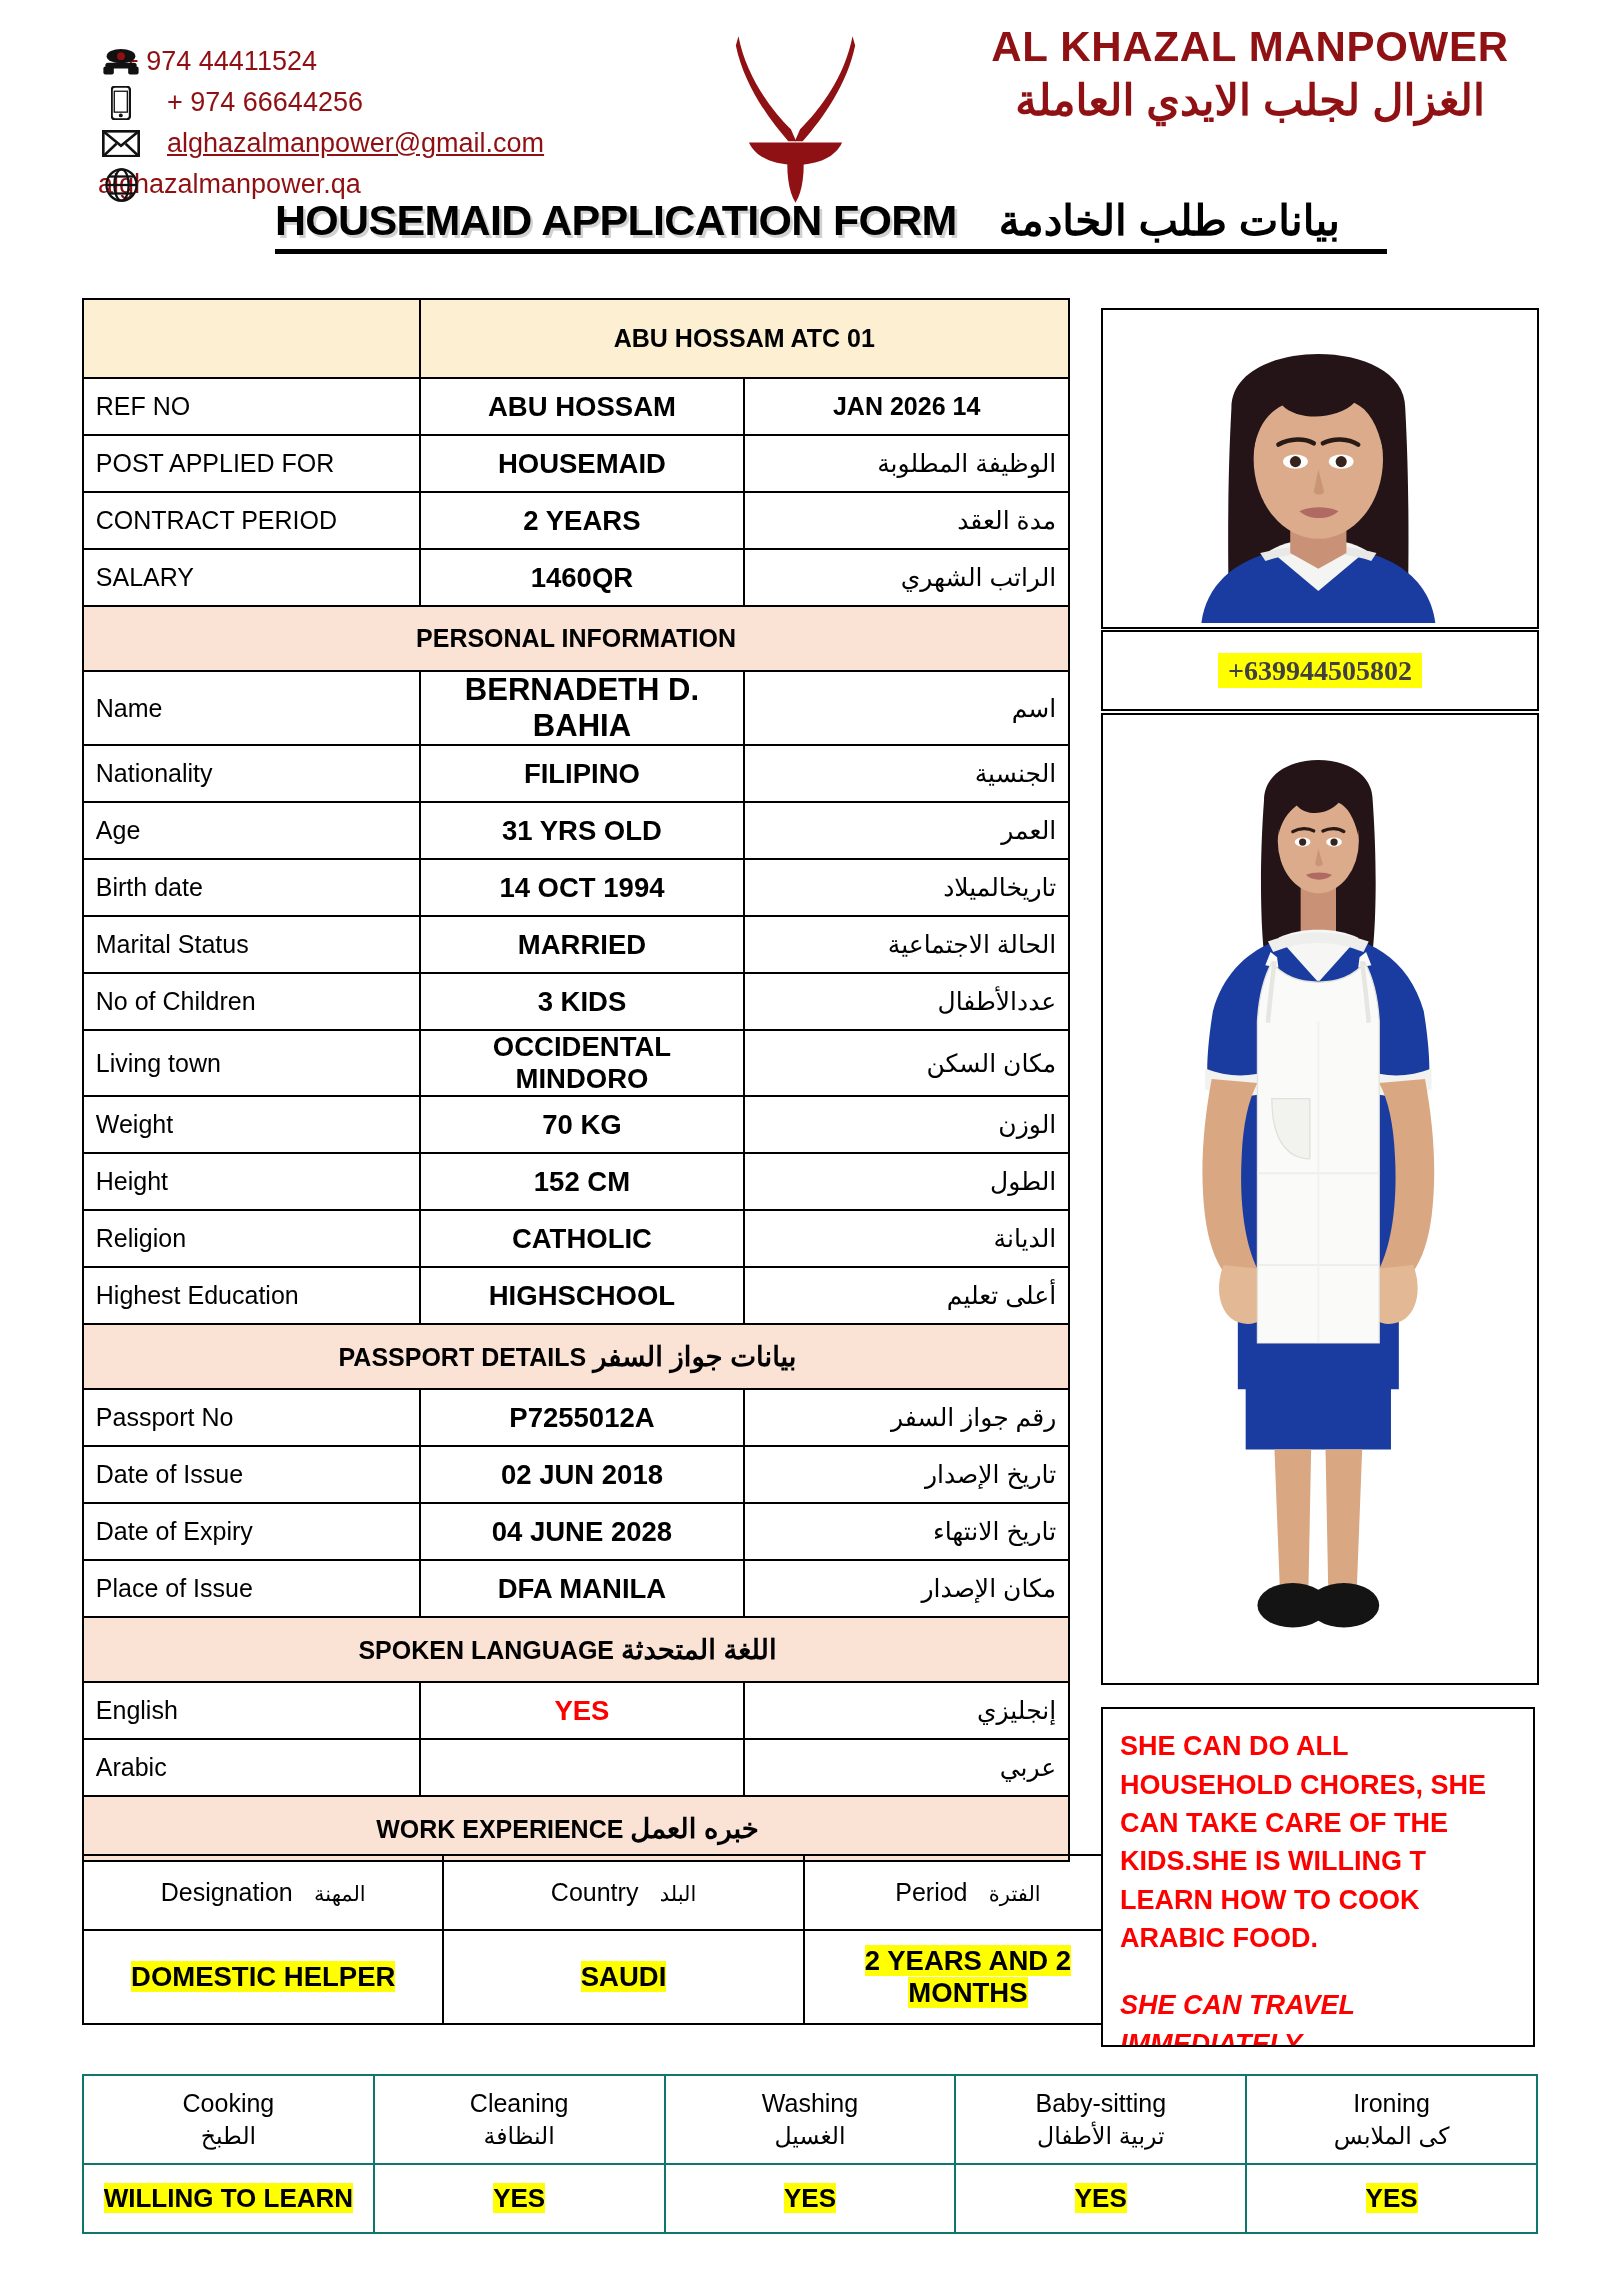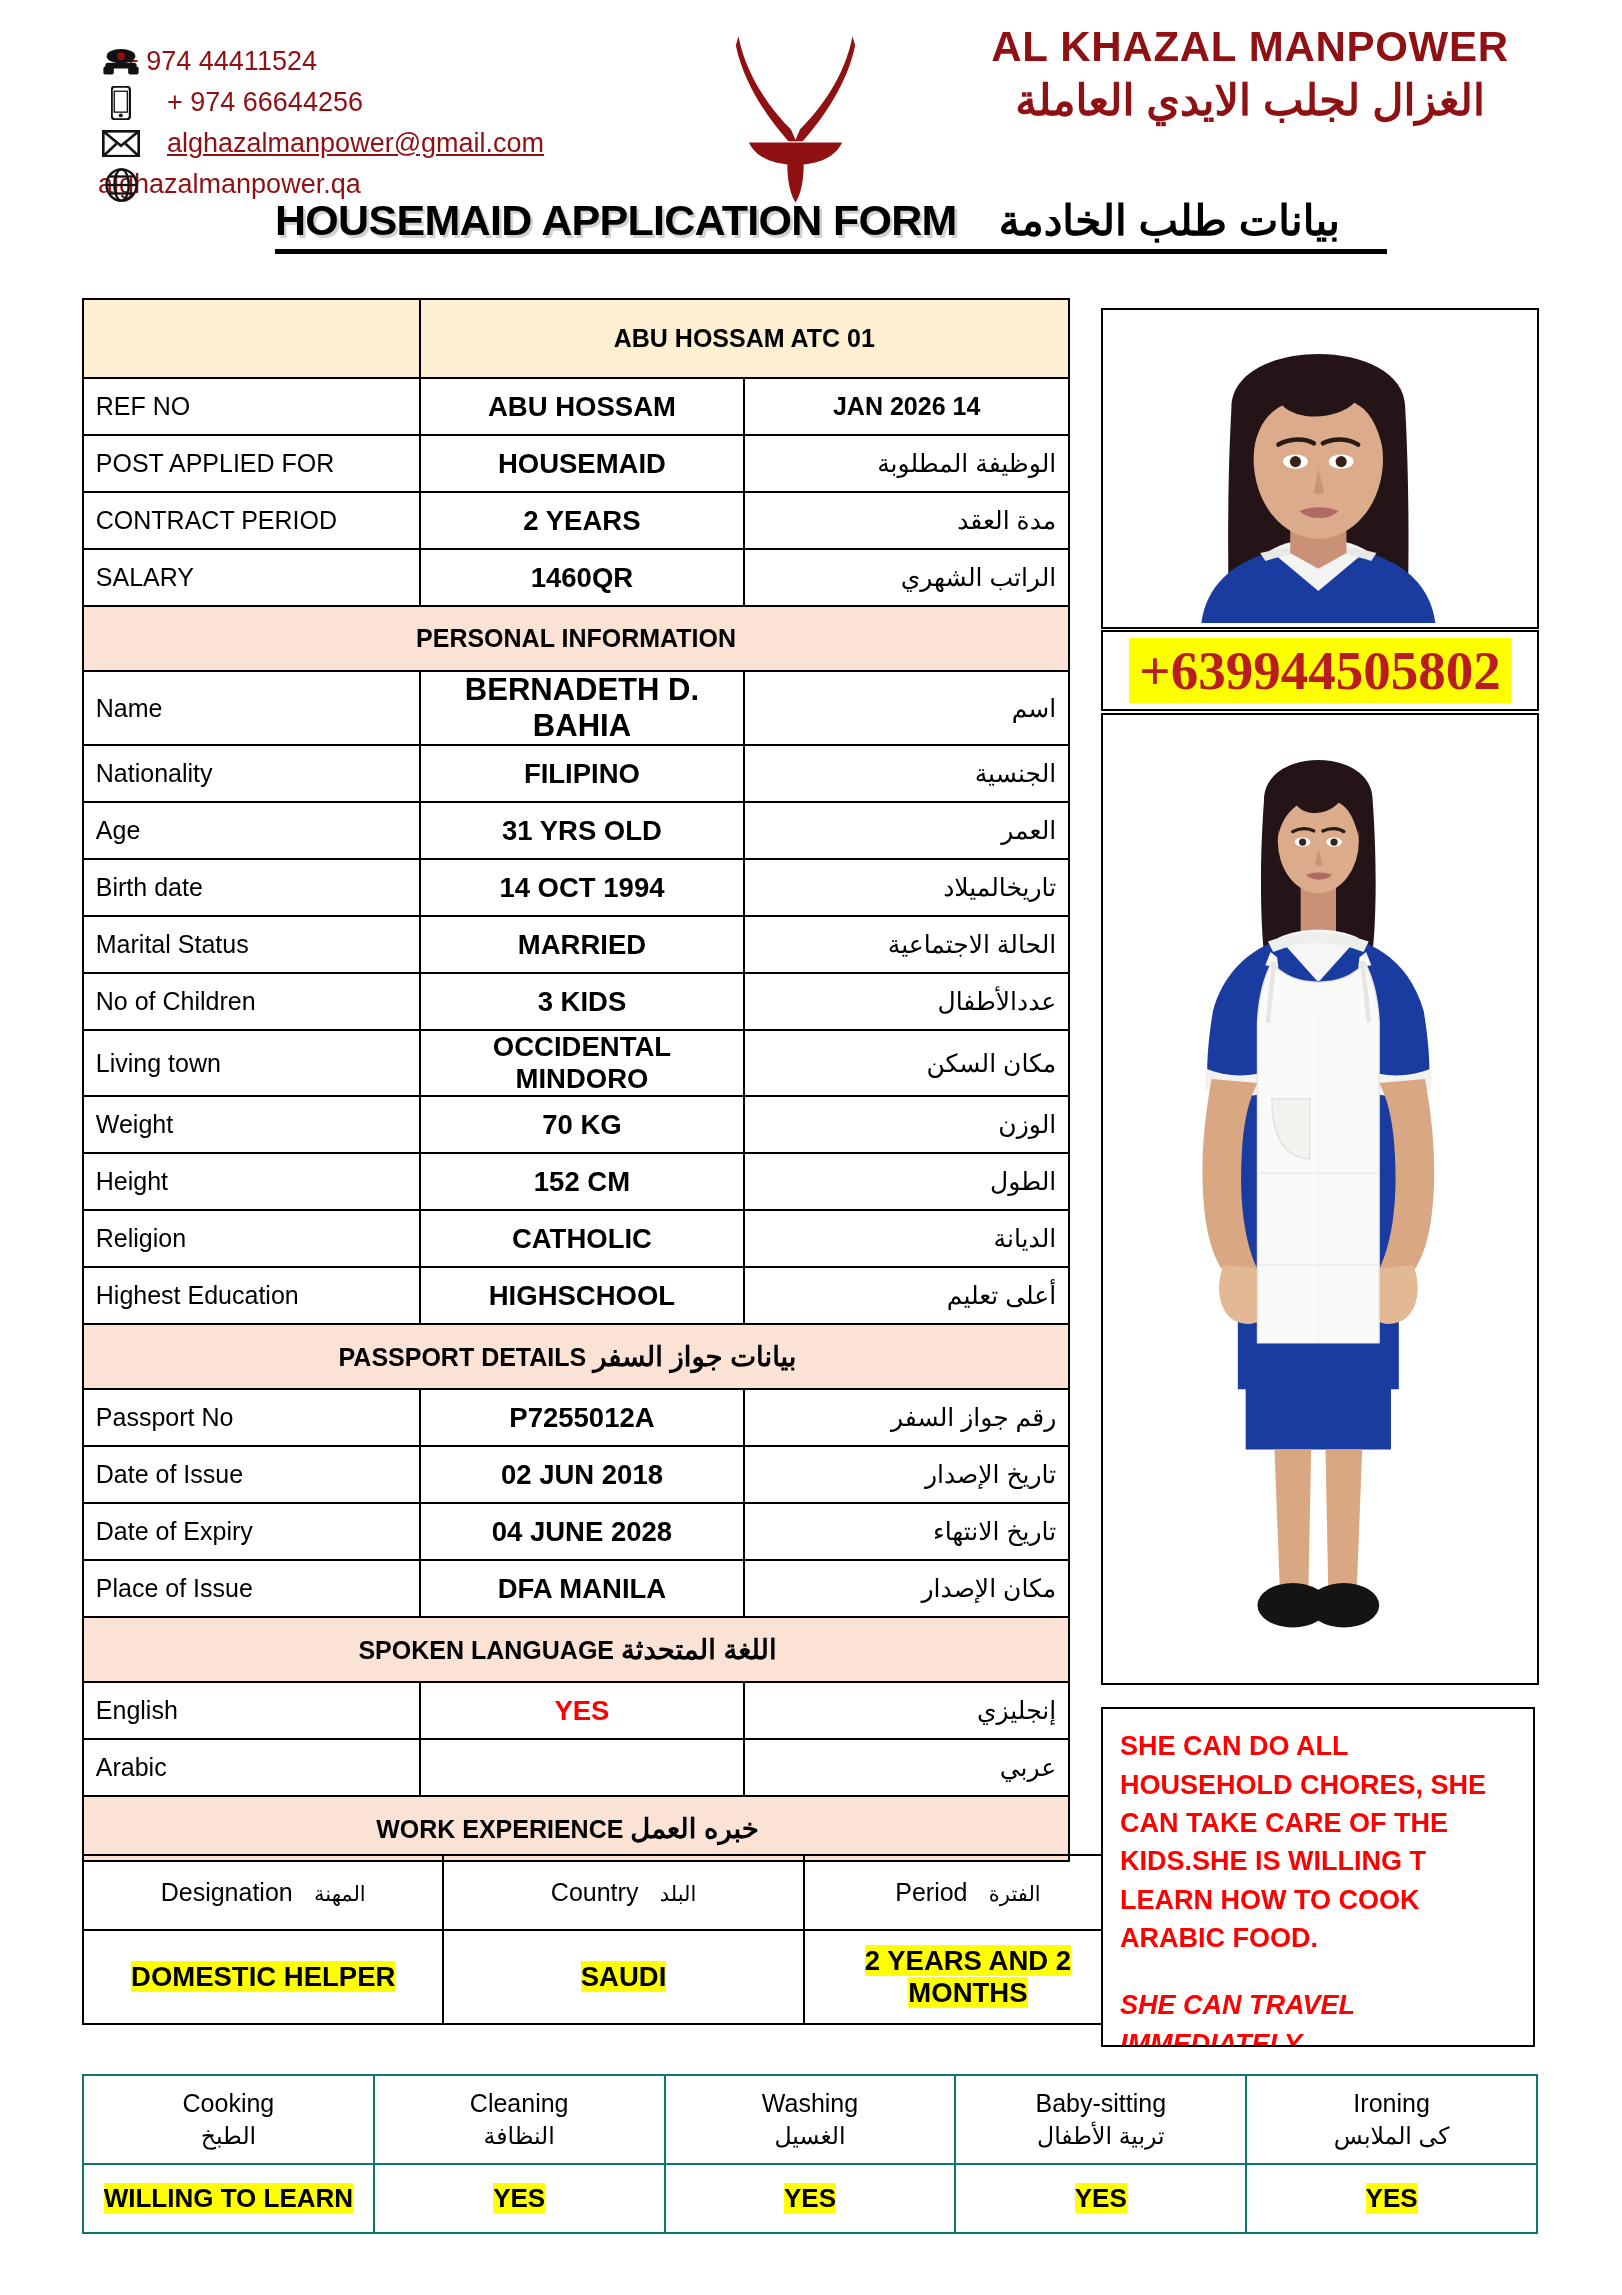--- a/index.html
+++ b/index.html
@@ -58,21 +58,21 @@
   #skills td.sk-h .ar{direction:rtl;display:block;font-size:23.6px;}
   #skills td.sk-v{height:56px;font-size:26px;font-weight:bold;}
 
   
   .photo-box{position:absolute;border:2px solid #000;background:#fff;overflow:hidden;}
   #photo-head{left:1101px;top:308px;width:434px;height:317px;}
   #phone-box{left:1101px;top:630px;width:434px;height:77px;display:flex;align-items:center;justify-content:center;}
   #photo-body{left:1101px;top:713px;width:434px;height:968px;}
   #notes-box{left:1101px;top:1707px;width:434px;height:340px;padding:18.3px 17px;box-sizing:border-box;}
 
-  .phone-badge{background:#ffff00;color:#b91c1c;font-family:"Liberation Serif",serif;font-weight:bold;font-size:55px;padding:1.3px 10.5px;white-space:nowrap;}
+  .phone-badge{background:#ffff00;color:#404040;font-family:"Liberation Serif",serif;font-weight:bold;font-size:28px;padding:1.3px 10.5px;white-space:nowrap;}
 
   .notes-main{color:#ff0000;font-weight:bold;font-size:27px;line-height:1.42;}
   .notes-travel{color:#ff0000;font-weight:bold;font-style:italic;font-size:27px;line-height:1.42;margin-top:29px;}
 </style>
 </head>
 <body>
 
 <div id="header">
 
   <div class="contact-block">

